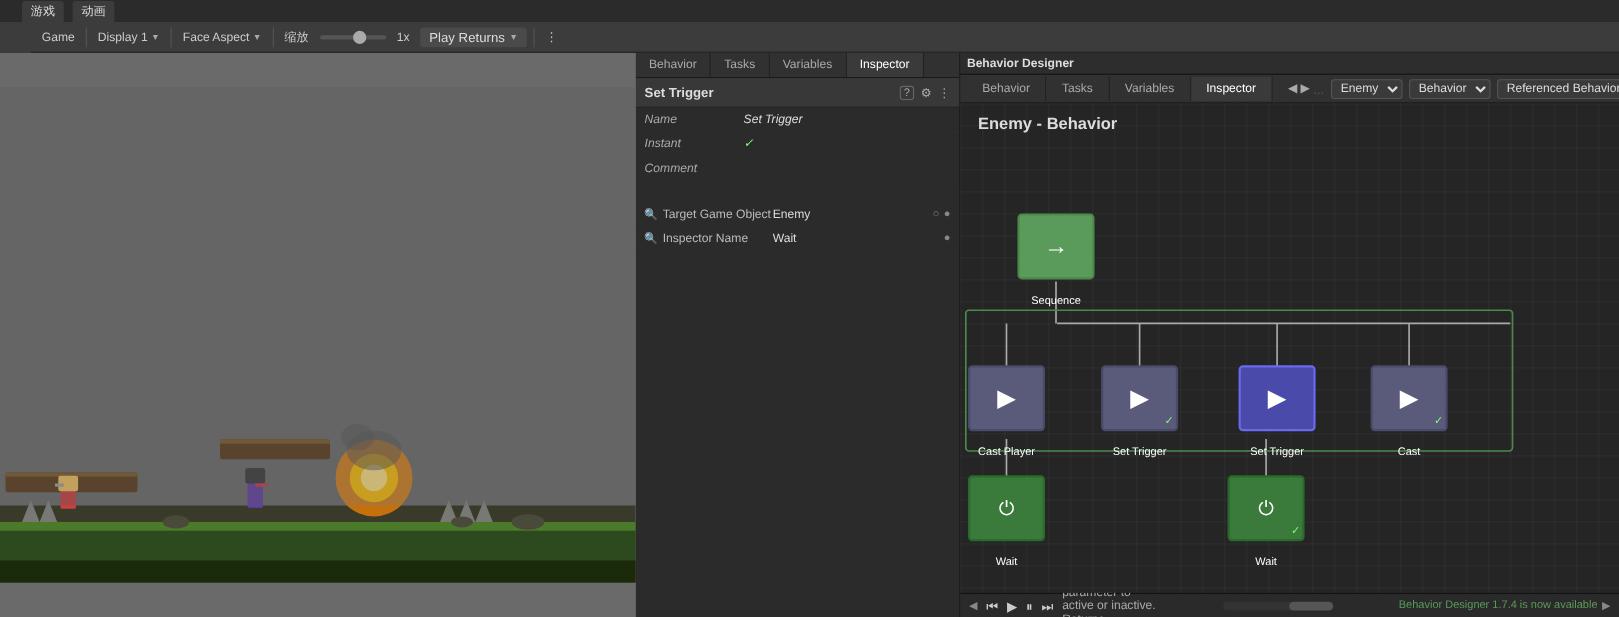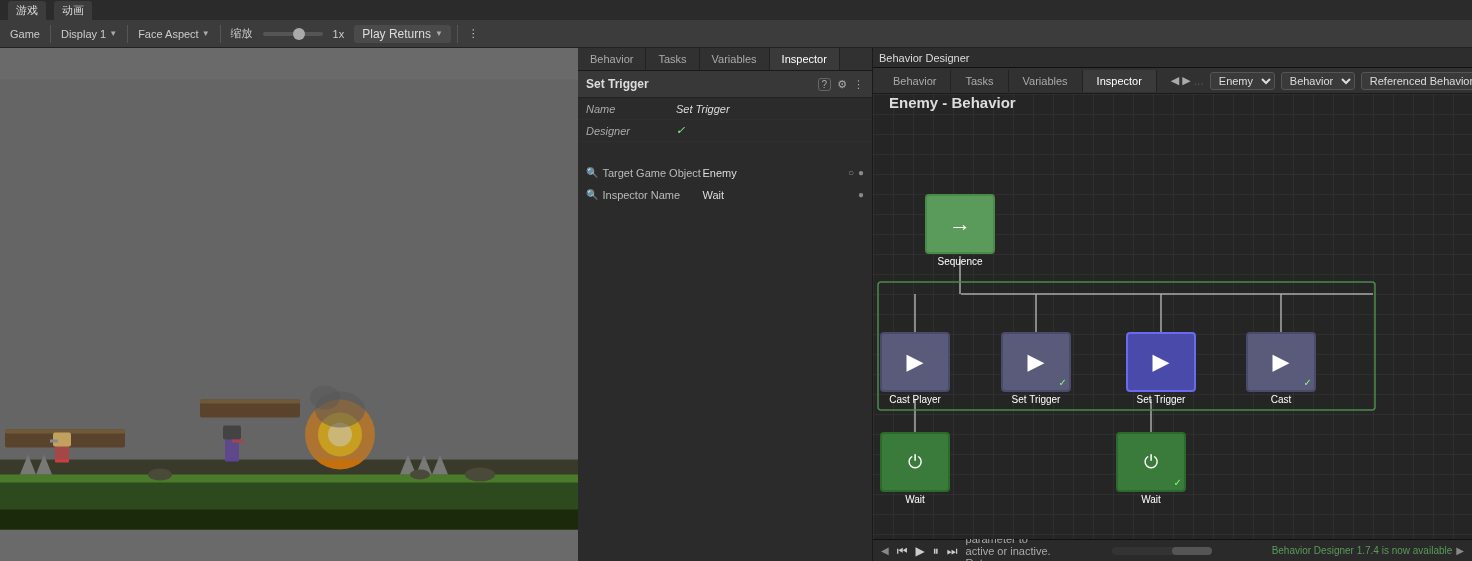--- a/index.html
+++ b/index.html
@@ -13,21 +13,21 @@
       display: flex;
       flex-direction: column;
     }
 
     
     .top-bar {
       height: 20px;
       background: #2b2b2b;
       display: flex;
       align-items: center;
-      padding: 0 8px;
+      padding: 0 20px;
       gap: 8px;
       color: #ccc;
       font-size: 11px;
       flex-shrink: 0;
     }
     .top-bar-tab {
       background: #3c3c3c;
       padding: 2px 8px;
       border-radius: 3px 3px 0 0;
       color: #ddd;
@@ -36,20 +36,21 @@
     
     .toolbar {
       height: 28px;
       background: #3c3c3c;
       display: flex;
       align-items: center;
       padding: 0 6px;
       gap: 6px;
       border-bottom: 1px solid #222;
       flex-shrink: 0;
+      margin-left: 28px;
     }
     .toolbar-item {
       display: flex;
       align-items: center;
       gap: 3px;
       color: #ccc;
       font-size: 11px;
       cursor: pointer;
       padding: 2px 4px;
     }
@@ -251,21 +252,21 @@
       overflow: hidden;
       background-color: #252525;
       background-image:
         linear-gradient(rgba(255,255,255,0.04) 1px, transparent 1px),
         linear-gradient(90deg, rgba(255,255,255,0.04) 1px, transparent 1px);
       background-size: 20px 20px;
     }
 
     .behavior-title {
       position: absolute;
-      top: 0;
+      top: 10px;
       left: 16px;
       color: #ddd;
       font-size: 15px;
       font-weight: bold;
     }
 
     
     .node {
       position: absolute;
       border-radius: 4px;
@@ -282,21 +283,21 @@
       display: flex;
       flex-direction: column;
       align-items: center;
       justify-content: center;
       position: relative;
     }
     .node-label {
       font-size: 10px;
       color: #fff;
       text-align: center;
-      margin-top: 2px;
+      margin-top: 14px;
       line-height: 1.2;
     }
     .node-icon {
       font-size: 22px;
       color: #fff;
     }
     .node-check {
       position: absolute;
       bottom: 2px;
       right: 2px;
@@ -510,22 +511,26 @@
         <span style="cursor:pointer; font-size:11px;">⚙</span>
         <span style="cursor:pointer; font-size:11px;">⋮</span>
       </div>
     </div>
 
     <div class="inspector-row">
       <span class="inspector-label">Name</span>
       <span class="inspector-value">Set Trigger</span>
     </div>
     <div class="inspector-row">
-      <span class="inspector-label">Designer</span>
+      <span class="inspector-label">Instant</span>
       <span class="inspector-value check-mark">✓</span>
+    </div>
+    <div class="inspector-row">
+      <span class="inspector-label">Comment</span>
+      <span class="inspector-value"></span>
     </div>
 
     <div style="height:20px; background:#2b2b2b;"></div>
 
     <div class="inspector-section-row" style="padding: 4px 8px; background:#2b2b2b; border-bottom:1px solid #2a2a2a; display:flex; align-items:center;">
       <span class="search-icon-small">🔍</span>
       <span class="field-label">Target Game Object</span>
       <span class="field-value">Enemy</span>
       <div class="field-actions">
         <span class="field-btn">○</span>
@@ -539,21 +544,21 @@
       <span class="field-value">Wait</span>
       <div class="field-actions">
         <span class="field-btn">●</span>
       </div>
     </div>
   </div>
 
   <div class="behavior-panel">
 
     <div class="behavior-header">
-      <span style="color:#ddd;">Behavior Designer</span>
+      <span style="color:#ddd;font-weight:bold;">Behavior Designer</span>
     </div>
 
     <div class="behavior-toolbar">
 
       <div class="behavior-tabs" style="display:flex; margin-right:8px; border:none; background:transparent;">
         <div class="behavior-tab">Behavior</div>
         <div class="behavior-tab">Tasks</div>
         <div class="behavior-tab">Variables</div>
         <div class="behavior-tab active">Inspector</div>
       </div>

